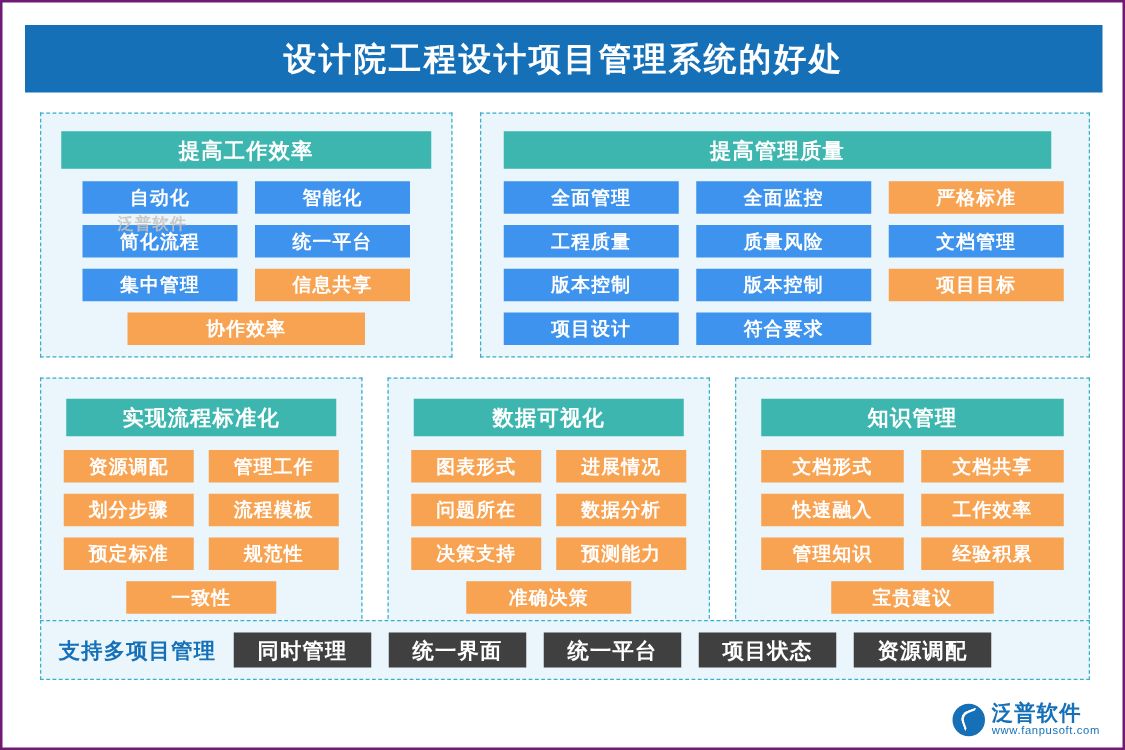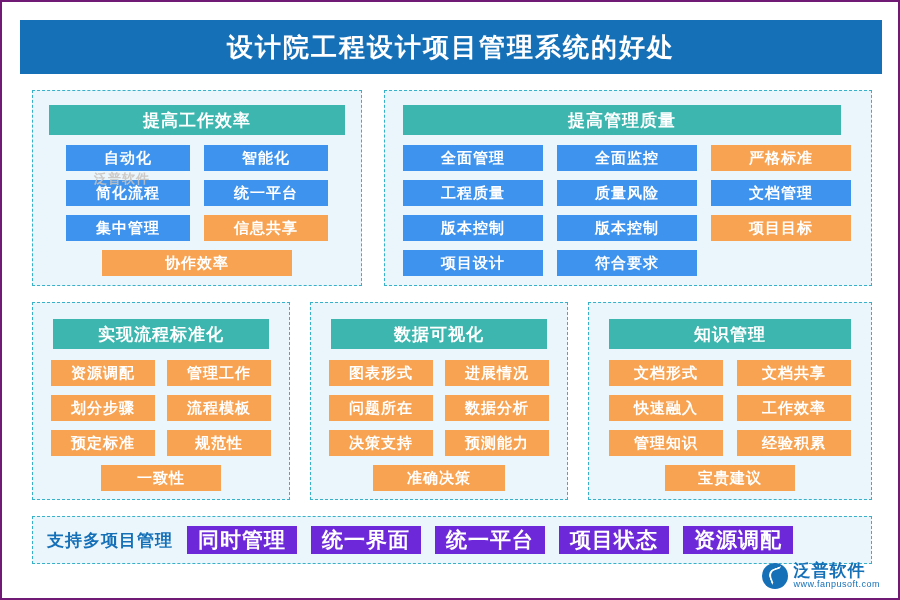--- a/index.html
+++ b/index.html
@@ -101,40 +101,40 @@
   .mid .chip { width: 104px; }
   #g-knowledge .chips { margin: 11px 16px 0 16px; gap: 9px 14px; }
   #g-knowledge .chip { width: 114px; }
   .mid .chip.wide { width: 120px; }
   #g-visual .chip.wide { width: 132px; }
   #g-knowledge .chip.wide { width: 130px; }
 
   
   #g-bottom {
     left: 30px;
-    top: 514px;
+    top: 494px;
     width: 840px;
     height: 48px;
     display: flex;
     align-items: center;
     padding: 0 14px;
     gap: 14px;
   }
   #g-bottom .bottom-label {
     color: #1570b8;
     font-size: 17px;
     font-weight: bold;
     letter-spacing: 1px;
     white-space: nowrap;
   }
   #g-bottom .chip {
     height: 28px;
     width: 110px;
-    background: #6d28d9;
-    font-size: 21px;
+    background: #404040;
+    font-size: 17px;
   }
   
   .wm-text {
     position: absolute;
     left: 92px;
     top: 168px;
     font-size: 13px;
     color: #c8c2be;
     font-weight: bold;
     letter-spacing: 1px;

